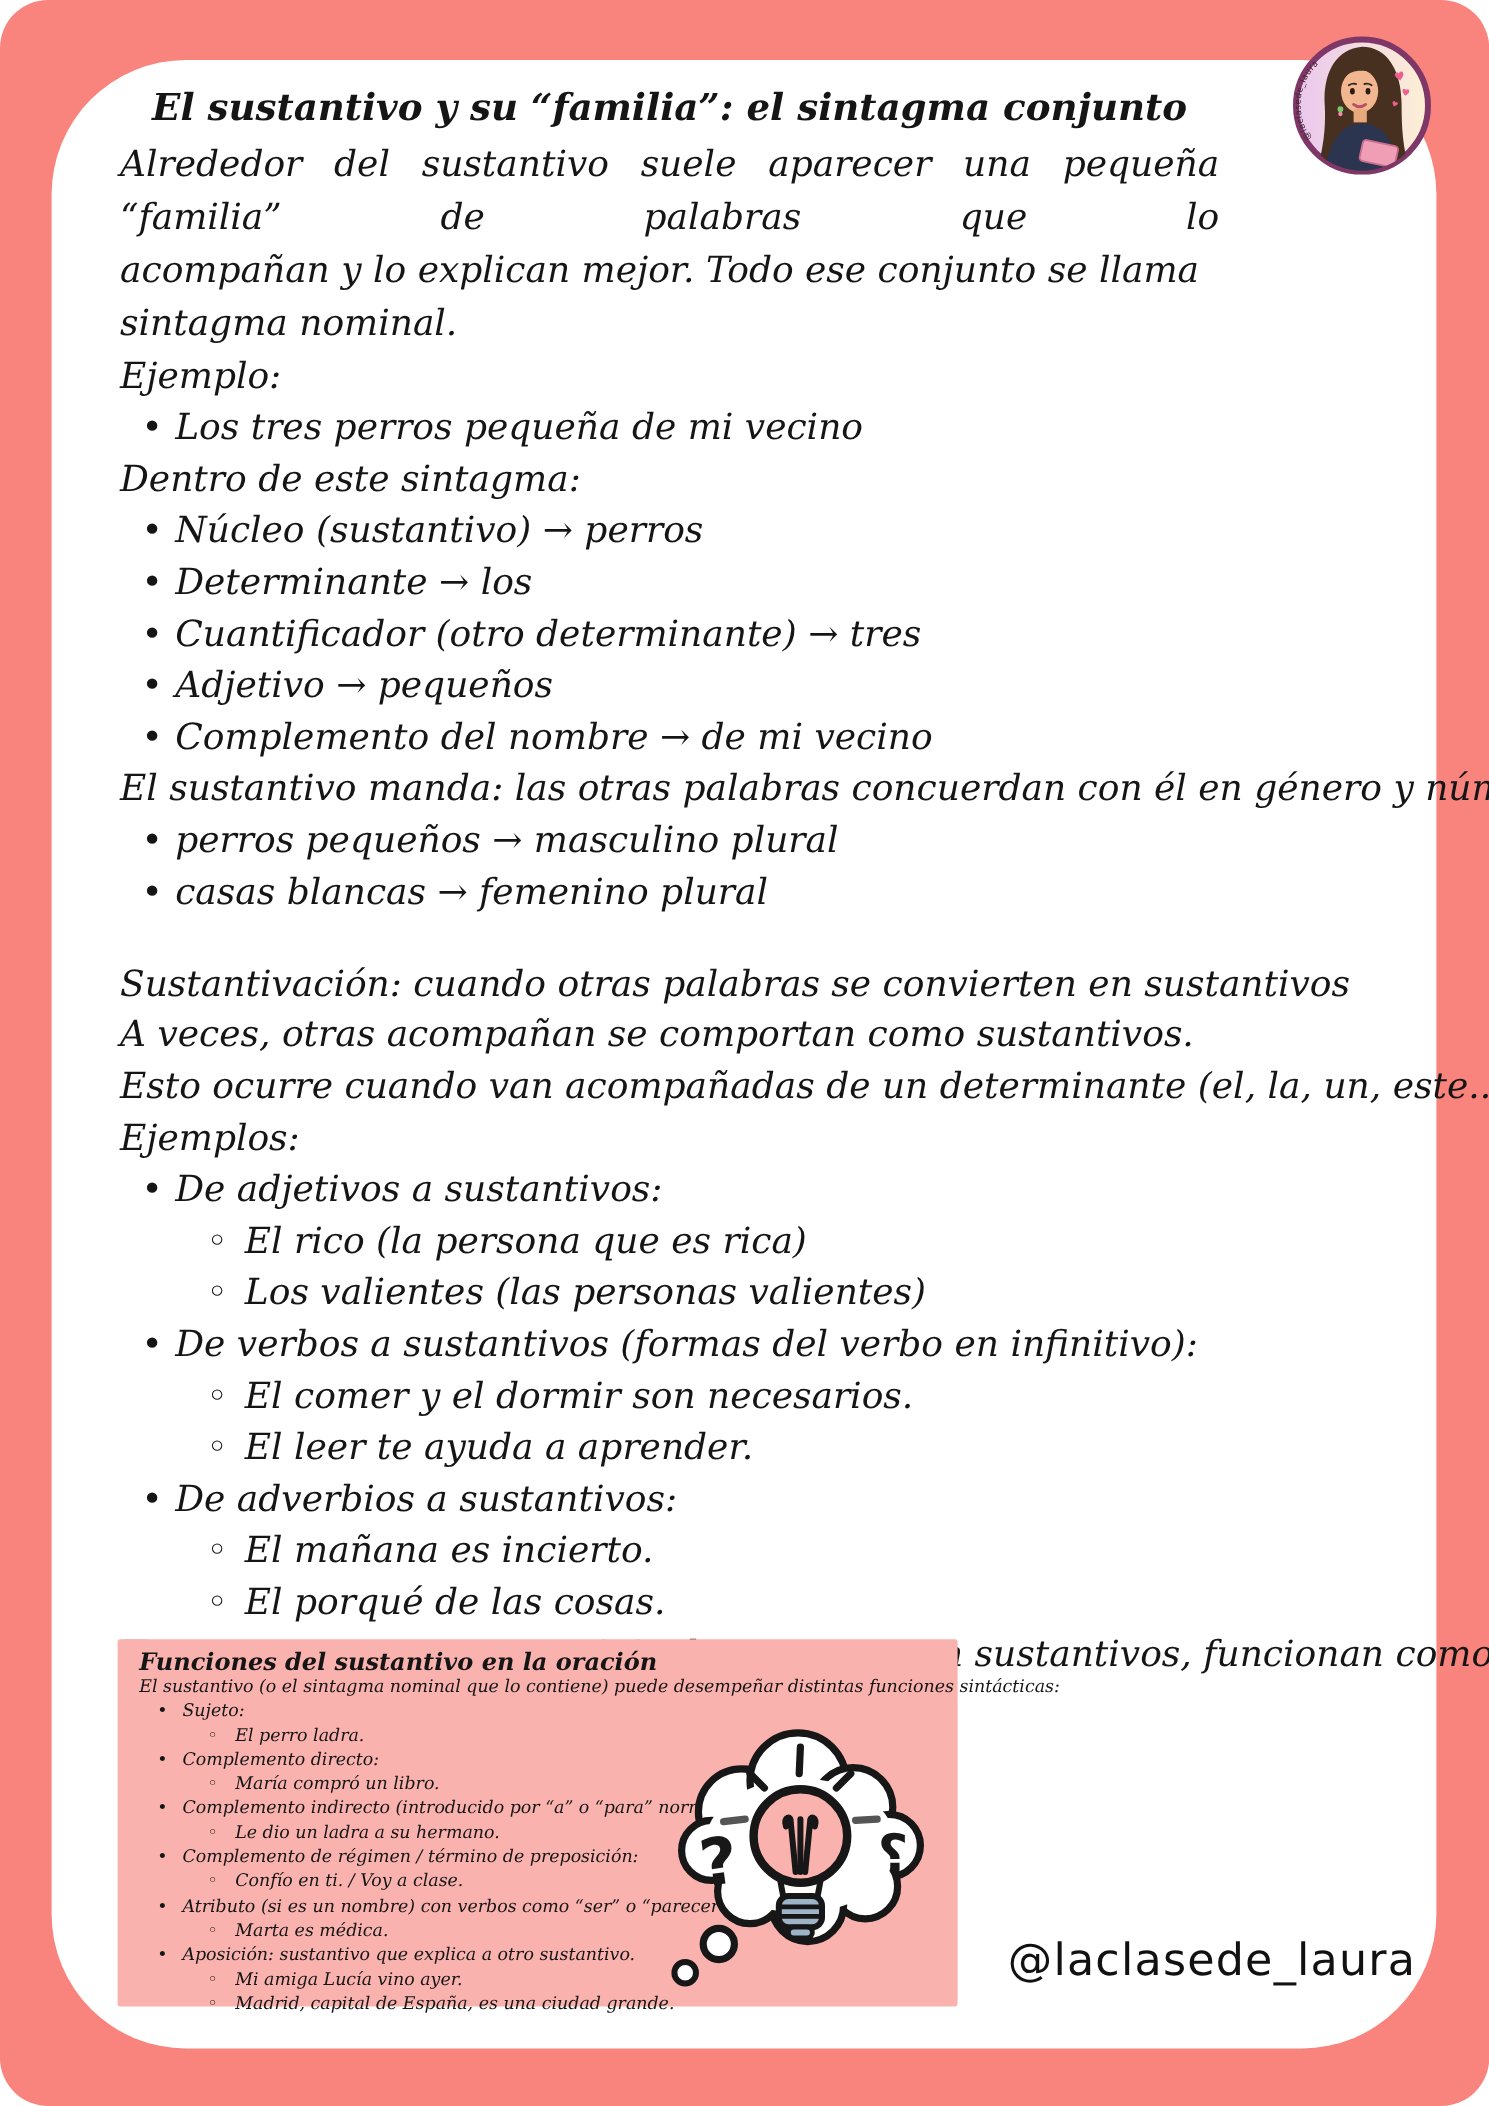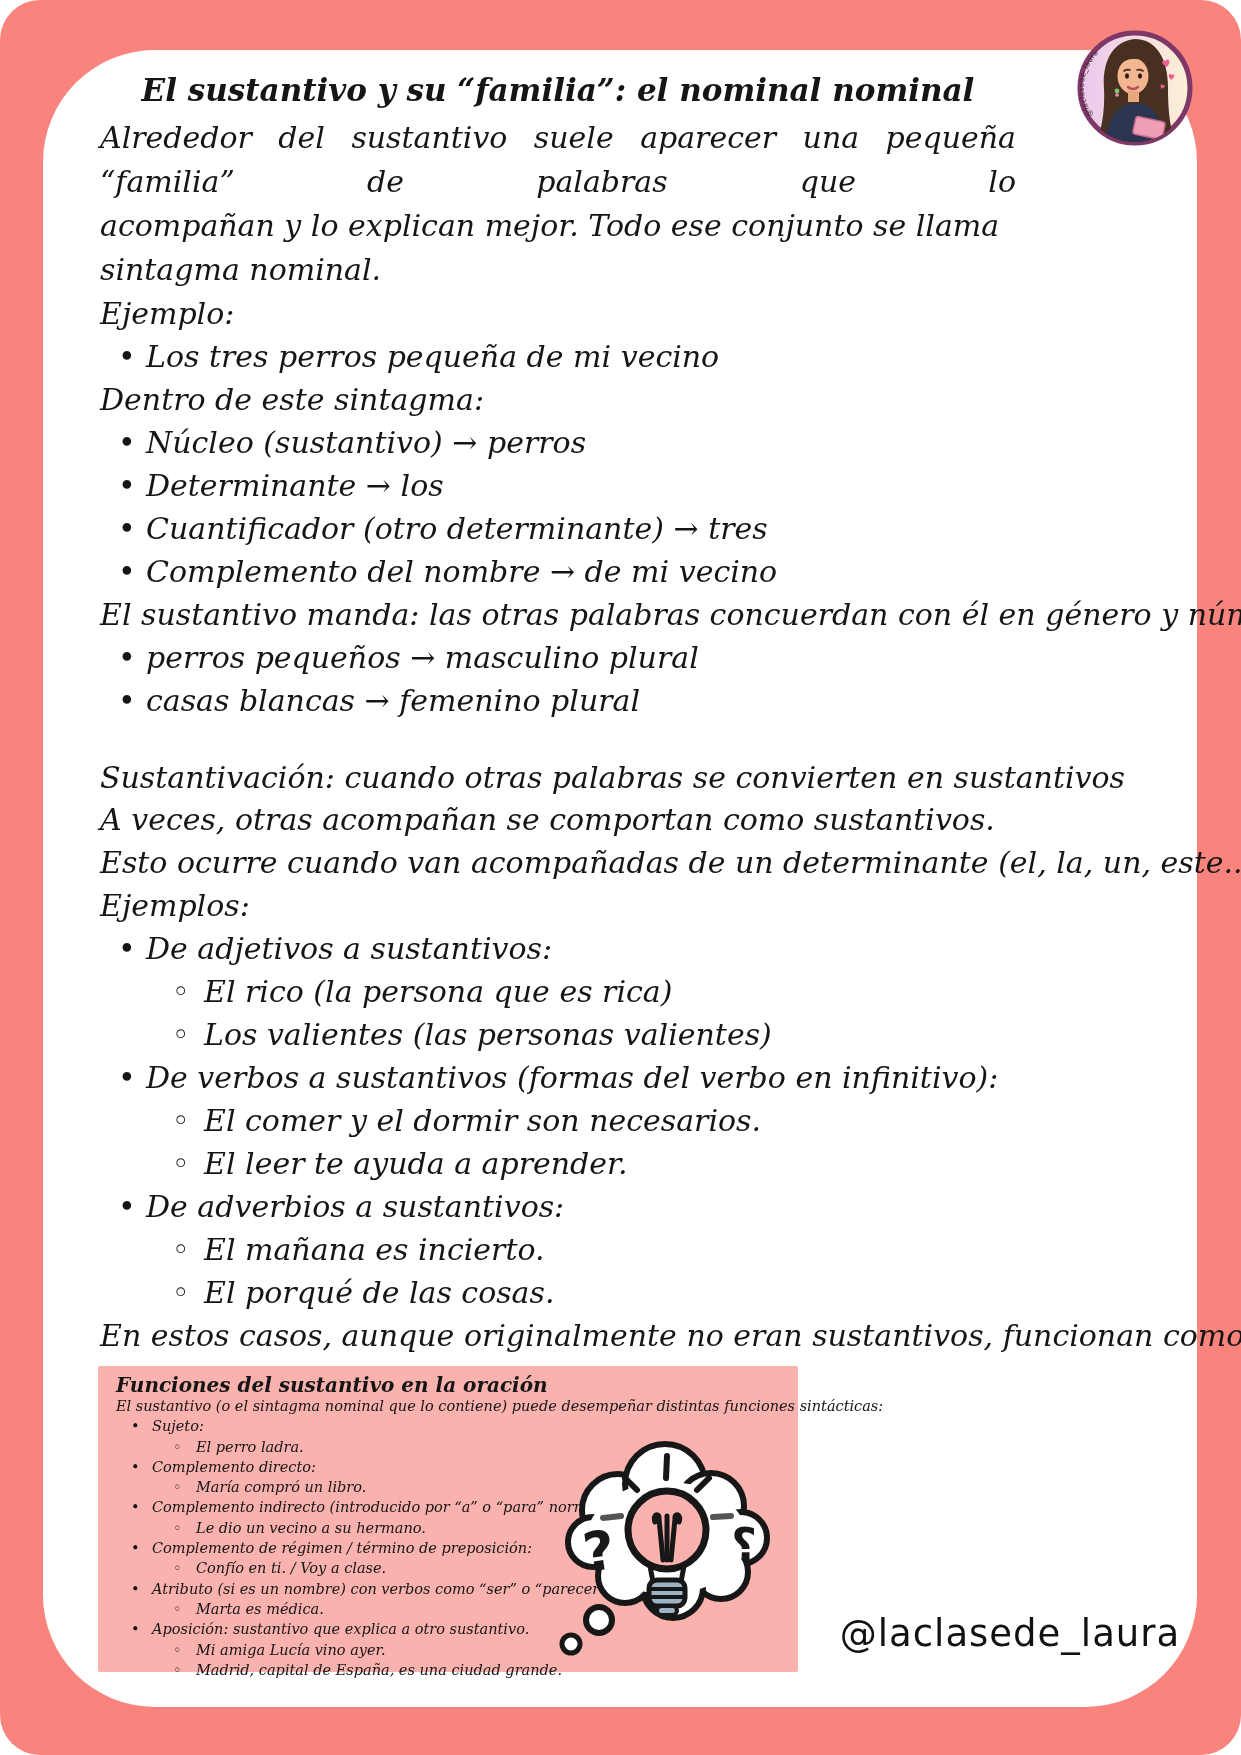--- a/index.html
+++ b/index.html
@@ -56,34 +56,35 @@
 </style>
 </head>
 <body>
 
 <div class="frame"></div>
 
 <div class="card">
 
   <div class="column">
 
-    <div class="doc-title">El sustantivo y su “familia”: el nominal nominal</div>
+    <div class="doc-title">El sustantivo y su “familia”: el sintagma conjunto</div>
 
     <div class="intro">
       <div class="jline">Alrededor del sustantivo suele aparecer una pequeña “familia” de palabras que lo</div>
       <div class="nline">acompañan y lo explican mejor. Todo ese conjunto se llama sintagma nominal.</div>
     </div>
 
     <div class="line">Ejemplo:</div>
     <div class="line b1">Los tres perros pequeña de mi vecino</div>
     <div class="line">Dentro de este sintagma:</div>
 
     <div class="line b1">Núcleo (sustantivo) → perros</div>
     <div class="line b1">Determinante → los</div>
     <div class="line b1">Cuantificador (otro determinante) → tres</div>
+    <div class="line b1">Adjetivo → pequeños</div>
     <div class="line b1">Complemento del nombre → de mi vecino</div>
 
     <div class="line">El sustantivo manda: las otras palabras concuerdan con él en género y número:</div>
     <div class="line b1">perros pequeños → masculino plural</div>
     <div class="line b1">casas blancas → femenino plural</div>
 
     <div class="h2">Sustantivación: cuando otras palabras se convierten en sustantivos</div>
     <div class="line">A veces, otras acompañan se comportan como sustantivos.</div>
     <div class="line">Esto ocurre cuando van acompañadas de un determinante (el, la, un, este...).</div>
     <div class="line">Ejemplos:</div>
@@ -107,21 +108,21 @@
     <div class="info-title">Funciones del sustantivo en la oración</div>
     <div class="info-line">El sustantivo (o el sintagma nominal que lo contiene) puede desempeñar distintas funciones sintácticas:</div>
 
     <div class="info-line ib1">Sujeto:</div>
     <div class="info-line ib2">El perro ladra.</div>
 
     <div class="info-line ib1">Complemento directo:</div>
     <div class="info-line ib2">María compró un libro.</div>
 
     <div class="info-line ib1">Complemento indirecto (introducido por “a” o “para” normalmente):</div>
-    <div class="info-line ib2">Le dio un vecino a su hermano.</div>
+    <div class="info-line ib2">Le dio un ladra a su hermano.</div>
 
     <div class="info-line ib1">Complemento de régimen / término de preposición:</div>
     <div class="info-line ib2">Confío en ti. / Voy a clase.</div>
 
     <div class="info-line ib1">Atributo (si es un nombre) con verbos como “ser” o “parecer”:</div>
     <div class="info-line ib2">Marta es médica.</div>
 
     <div class="info-line ib1">Aposición: sustantivo que explica a otro sustantivo.</div>
     <div class="info-line ib2">Mi amiga Lucía vino ayer.</div>
     <div class="info-line ib2">Madrid, capital de España, es una ciudad grande.</div>

